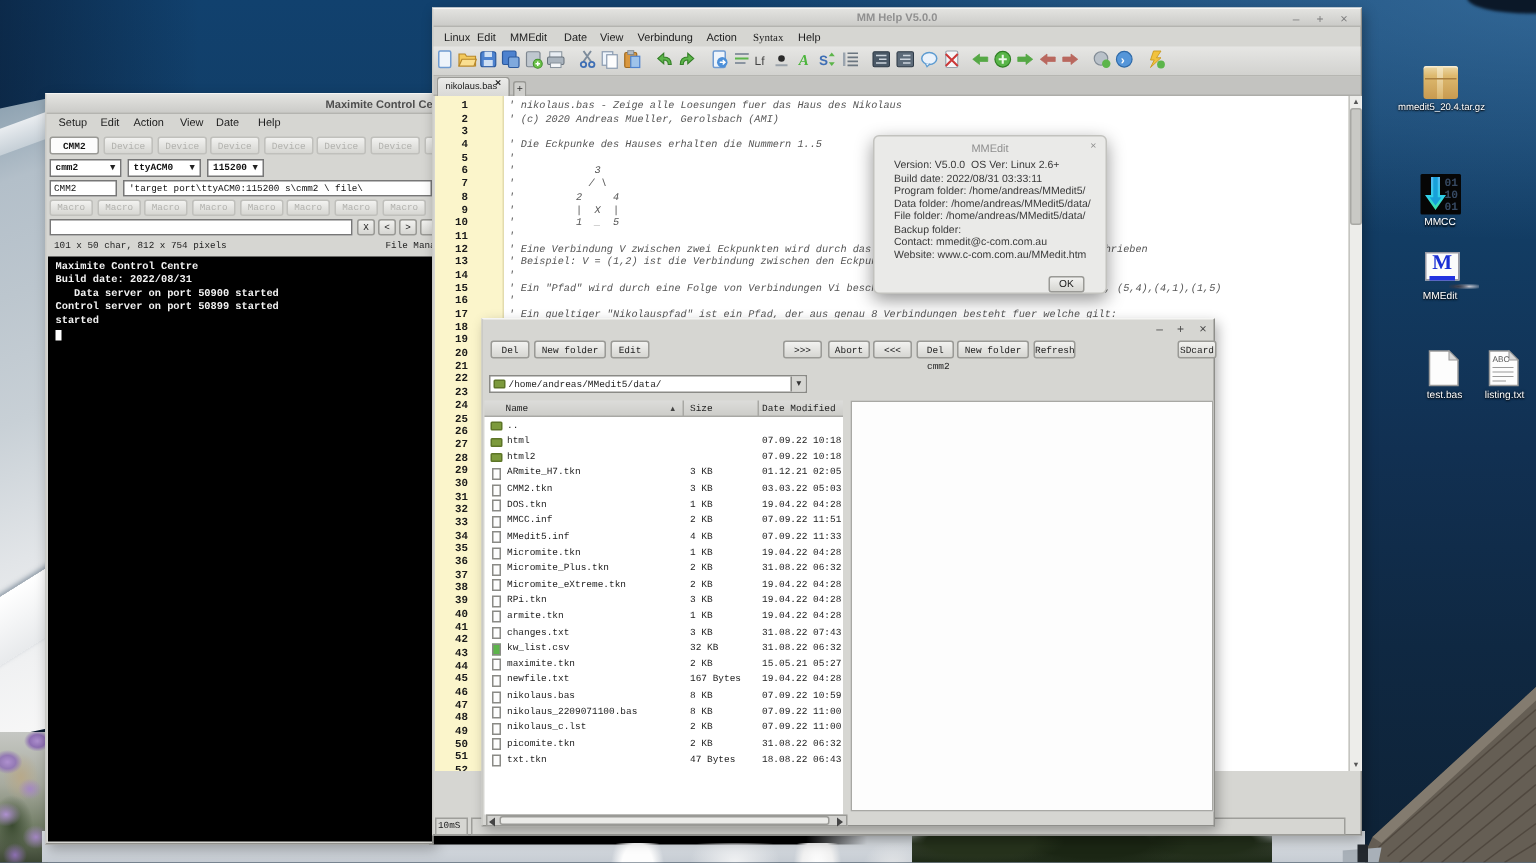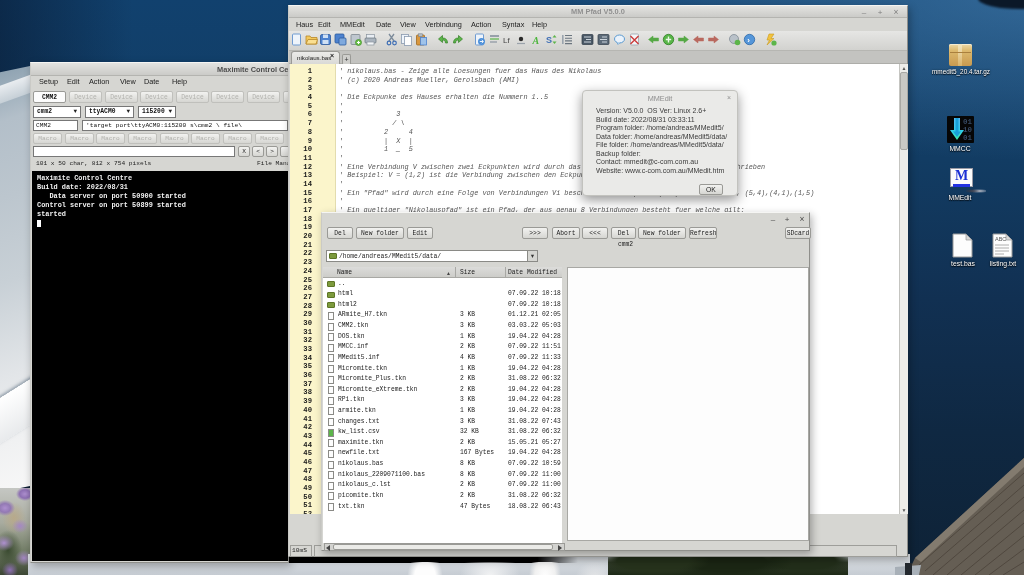--- a/index.html
+++ b/index.html
@@ -149,32 +149,32 @@
 <pre style="position:absolute;left:5px;top:3px;font-size:6.9px;line-height:9px;color:#f2f2f2;font-weight:bold;">Maximite Control Centre
 Build date: 2022/08/31
    Data server on port 50900 started
 Control server on port 50899 started
 started
 </pre>
       <div class="abs" style="left:5px;top:49px;width:4px;height:7px;background:#fff;"></div>
 </div>
 </div>
 <div class="win" style="left:288px;top:5px;width:620px;height:552px;z-index:2;">
-<div class="tb" style="height:12px;font-size:7.4px;font-weight:bold;color:#909090;line-height:12px;">MM Pfad V5.0.0</div>
+<div class="tb" style="height:12px;font-size:7.4px;font-weight:bold;color:#909090;line-height:12px;">MM Help V5.0.0</div>
 <div class="abs" style="left:569px;top:1px;width:12px;height:11px;font-size:8px;line-height:11px;text-align:center;color:#7e7e7e;">–</div>
 <div class="abs" style="left:585px;top:1px;width:12px;height:11px;font-size:8px;line-height:11px;text-align:center;color:#7e7e7e;">+</div>
 <div class="abs" style="left:601px;top:1px;width:12px;height:11px;font-size:8.5px;line-height:11px;text-align:center;color:#7e7e7e;">×</div>
-<div class="abs" style="left:7px;top:14px;font-size:7.3px;color:#1c1c1c;">Haus</div>
+<div class="abs" style="left:7px;top:14px;font-size:7.3px;color:#1c1c1c;">Linux</div>
 <div class="abs" style="left:29px;top:14px;font-size:7.3px;color:#1c1c1c;">Edit</div>
 <div class="abs" style="left:51px;top:14px;font-size:7.3px;color:#1c1c1c;">MMEdit</div>
 <div class="abs" style="left:87px;top:14px;font-size:7.3px;color:#1c1c1c;">Date</div>
 <div class="abs" style="left:111px;top:14px;font-size:7.3px;color:#1c1c1c;">View</div>
 <div class="abs" style="left:136px;top:14px;font-size:7.3px;color:#1c1c1c;">Verbindung</div>
 <div class="abs" style="left:182px;top:14px;font-size:7.3px;color:#1c1c1c;">Action</div>
-<div class="abs" style="left:213px;top:14px;font-size:7.3px;color:#1c1c1c;">Syntax</div>
+<div class="abs" style="left:213px;top:14px;font-size:7.3px;color:#1c1c1c;font-family:Liberation Serif, serif;">Syntax</div>
 <div class="abs" style="left:243px;top:14px;font-size:7.3px;color:#1c1c1c;">Help</div>
 <div class="abs" style="left:0;top:25px;width:618px;height:20px;background:linear-gradient(#e6e6e4,#d2d2cf);border-bottom:1px solid #b6b6b2;"></div>
 <svg class="abs" style="left:1px;top:27px;" width="13" height="13" viewBox="0 0 13 13">
       <rect x="2.5" y="1" width="8" height="11" rx="1" fill="#eef4fb" stroke="#6f9bd1" stroke-width="1"></rect>
     </svg>
 <svg class="abs" style="left:16px;top:27px;" width="13" height="13" viewBox="0 0 13 13">
       <path d="M1,3 L5,3 L6,4.5 L12,4.5 L12,11 L1,11 Z" fill="#f3c95c" stroke="#b8882a" stroke-width="0.8"></path>
       <path d="M1,11 L3,6.5 L12.5,6.5 L11,11 Z" fill="#fadf91" stroke="#b8882a" stroke-width="0.8"></path>
     </svg>
 <svg class="abs" style="left:30px;top:27px;" width="13" height="13" viewBox="0 0 13 13">

